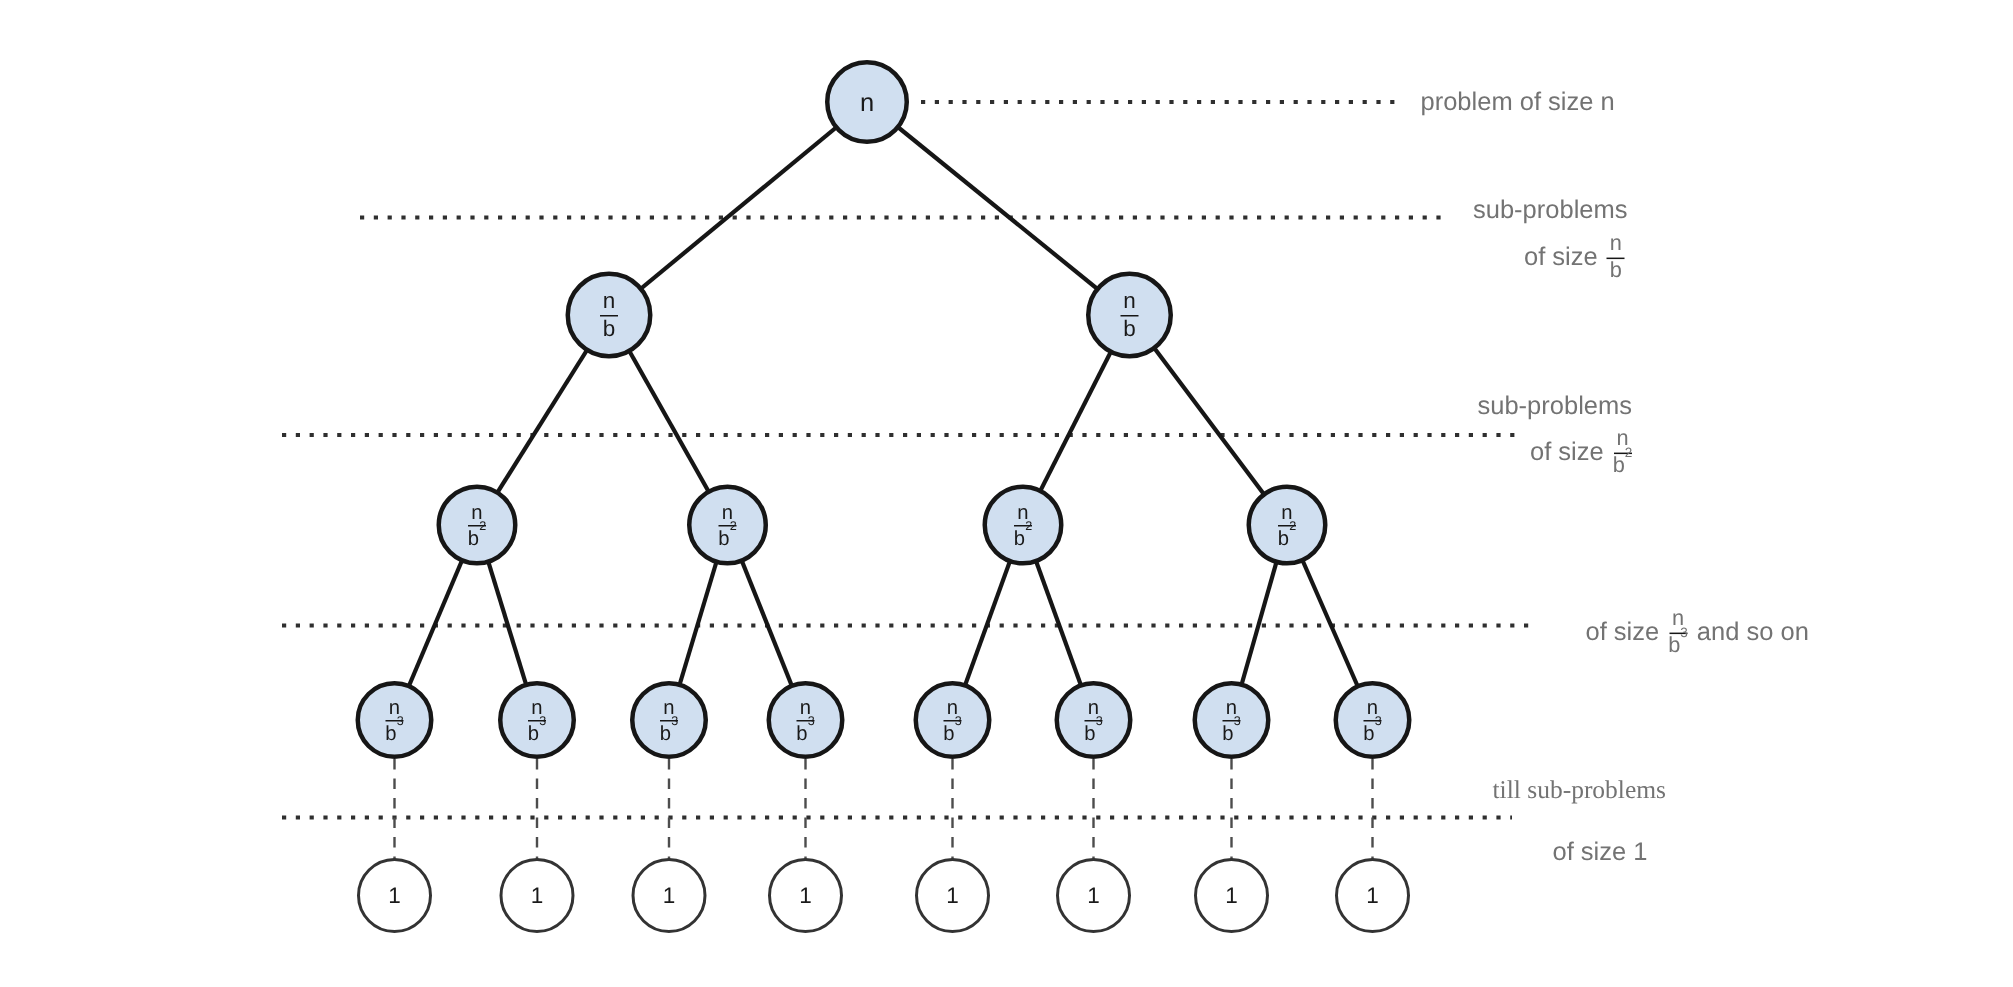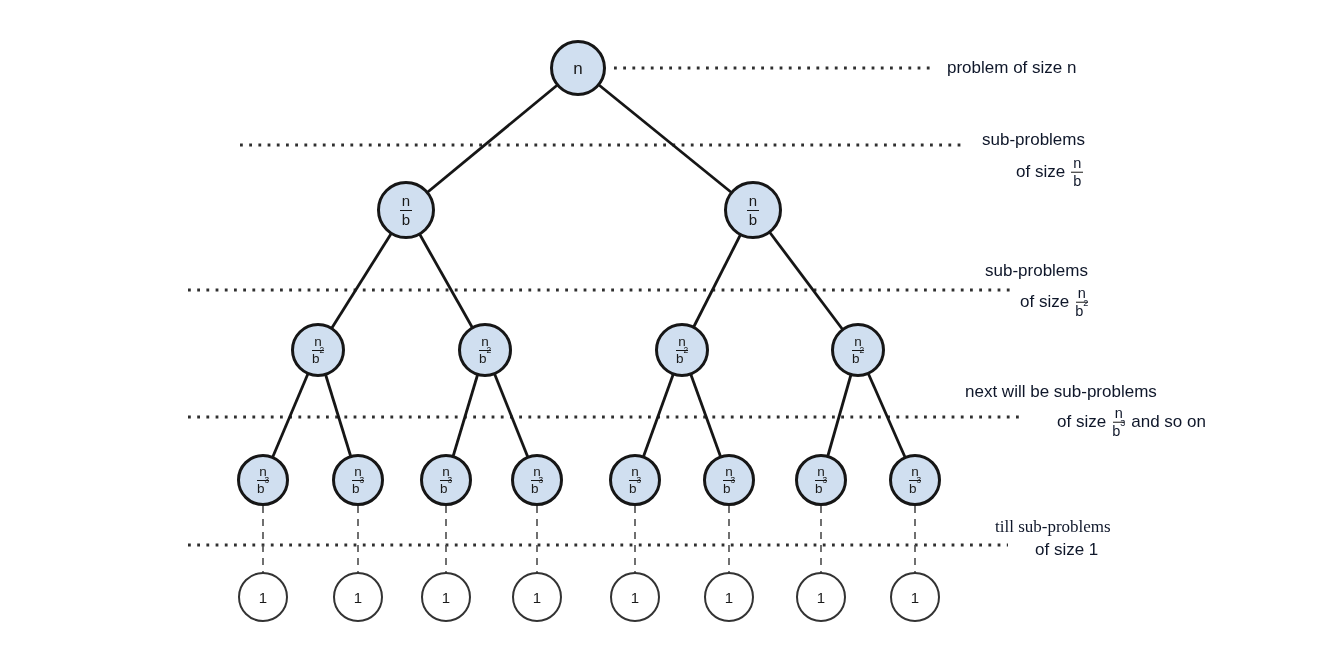--- a/index.html
+++ b/index.html
@@ -74,21 +74,21 @@
     top: -0.45em;
   }
   .side-line {
     position: absolute;
     transform: translateY(-50%);
     white-space: nowrap;
     display: flex;
     align-items: center;
     gap: 5px;
     font-size: 17px;
-    color: #0f172a;
+    color: #737373;
   }
   .side-line .frac {
     font-size: 14.5px;
     margin: 0 1px;
   }
 </style>
 </head>
 <body>
 
 <div class="stage" style="width: 1342px; height: 658px; background: rgb(255, 255, 255);">
@@ -248,30 +248,27 @@
     <div class="side-line" style="left: 985px; top: 271px;">
       <span>sub-problems</span>
     </div>
     <div class="side-line" style="left: 1020px; top: 302px;">
       <span>of size</span>
       <span class="frac">
         <span class="num">n</span>
         <span class="den">b<sup>2</sup></span>
       </span>
     </div>
-    <div class="side-line" style="left: 965px; top: 392px;">
-      <span>next will be sub-problems</span>
-    </div>
     <div class="side-line" style="left: 1057px; top: 422px;">
       <span>of size</span>
       <span class="frac">
         <span class="num">n</span>
         <span class="den">b<sup>3</sup></span>
       </span>
       <span>and so on</span>
     </div>
     <div class="side-line" style="left: 995px; top: 527px; font-family: Liberation Serif, serif;">
       <span>till sub-problems</span>
     </div>
-    <div class="side-line" style="left: 1035px; top: 550px;">
+    <div class="side-line" style="left: 1035px; top: 568px;">
       <span>of size 1</span>
     </div>
   </div>
 
 </body></html>

